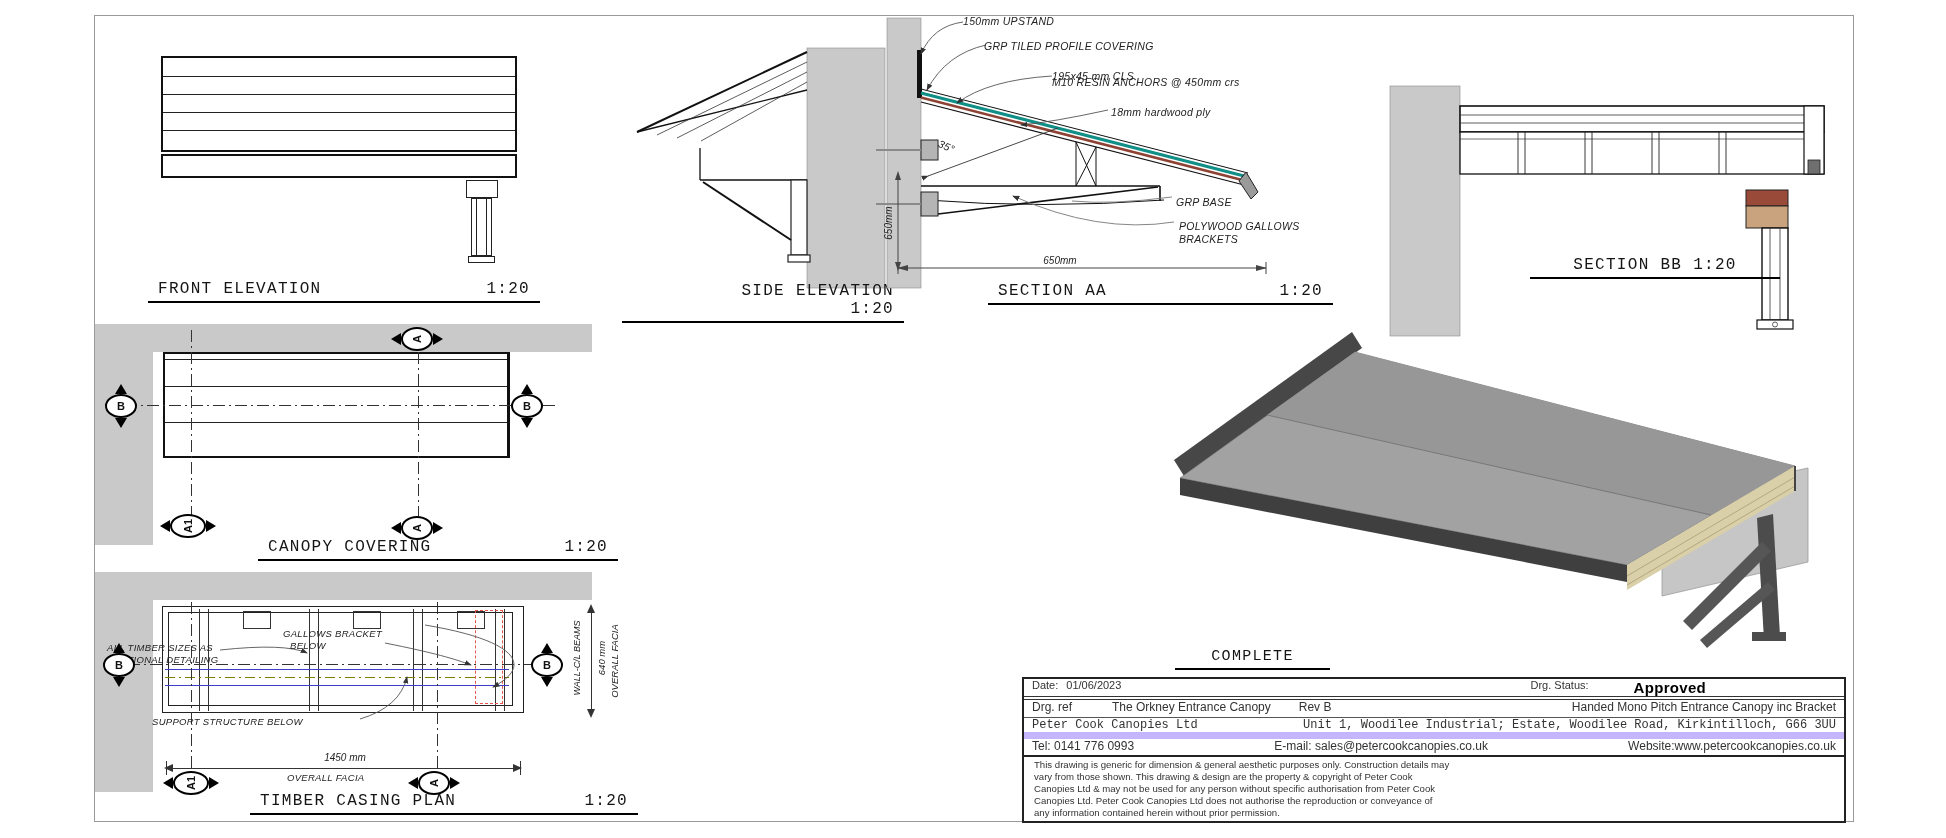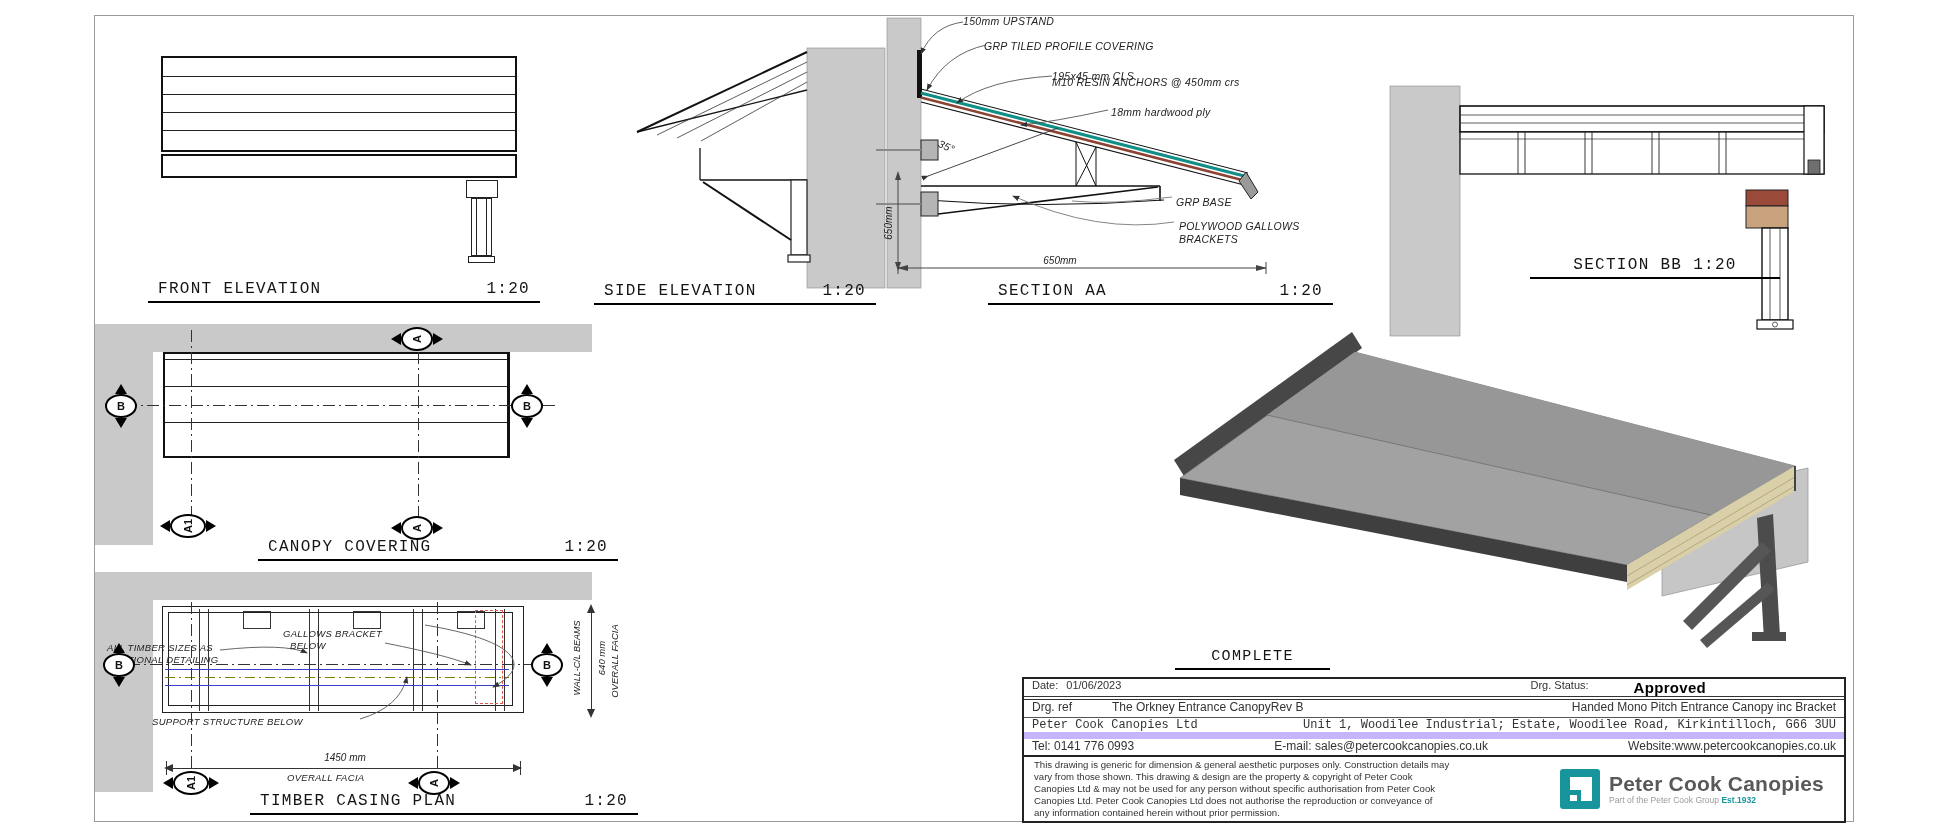--- a/index.html
+++ b/index.html
@@ -93,21 +93,21 @@
     <line x1="22" y1="92" x2="192" y2="50" stroke="#111" stroke-width="1.3"></line>
     <line x1="42" y1="95" x2="192" y2="22" stroke="#333" stroke-width="0.8"></line>
     <line x1="62" y1="98" x2="192" y2="32" stroke="#333" stroke-width="0.8"></line>
     <line x1="86" y1="101" x2="192" y2="42" stroke="#333" stroke-width="0.8"></line>
     <line x1="85" y1="108" x2="85" y2="140" stroke="#111" stroke-width="1.3"></line>
     <line x1="85" y1="140" x2="192" y2="140" stroke="#111" stroke-width="1.6"></line>
     <rect x="176" y="140" width="16" height="75" fill="#fff" stroke="#222" stroke-width="1.2"></rect>
     <line x1="88" y1="142" x2="176" y2="200" stroke="#111" stroke-width="2"></line>
     <rect x="173" y="215" width="22" height="7" fill="#fff" stroke="#222" stroke-width="1.2"></rect>
   </svg>
-  <div class="vtitle" style="left:594px;top:282px;width:262px;">
+  <div class="vtitle" style="left:622px;top:282px;width:262px;flex-direction:column;">
     <span>SIDE ELEVATION</span>
     <span>1:20</span>
   </div>
 
   <svg class="abs" style="left:858px;top:16px;" width="430" height="275" viewBox="0 0 430 275">
     <rect x="29" y="2" width="34" height="270" fill="#c9c9c9" stroke="#8a8a8a" stroke-width="0.6"></rect>
     <rect x="59" y="34" width="5" height="48" fill="#111"></rect>
     <line x1="63" y1="73" x2="390" y2="157" stroke="#111" stroke-width="1"></line>
     <line x1="63" y1="77" x2="390" y2="161" stroke="#0f8f86" stroke-width="3"></line>
     <line x1="63" y1="81.5" x2="390" y2="165.5" stroke="#8d4233" stroke-width="2.5"></line>
@@ -310,49 +310,35 @@
   <div class="tblock">
     <div class="tb-row tb-r1">
       <span>Date:</span>
       <span style="margin-left:8px;">01/06/2023</span>
       <span style="margin-left:auto;">Drg. Status:</span>
       <span class="status-val" style="margin-left:45px;margin-right:130px;">Approved</span>
     </div>
     <div class="tb-row tb-r2">
       <span>Drg. ref</span>
       <span style="margin-left:40px;">The Orkney Entrance Canopy</span>
-      <span style="">Rev B</span>
+      <span style="margin-left:28px;">Rev B</span>
       <span style="margin-left:auto;padding-left:46px;">Handed Mono Pitch Entrance Canopy inc Bracket</span>
     </div>
     <div class="tb-row tb-r3">
       <span>Peter Cook Canopies Ltd</span>
       <span style="margin-left:auto;">Unit 1, Woodilee Industrial; Estate, Woodilee Road, Kirkintilloch, G66 3UU</span>
     </div>
     <div class="tb-row tb-r4" style="justify-content:space-between;">
       <span>Tel: 0141 776 0993</span>
       <span>E-mail: sales@petercookcanopies.co.uk</span>
       <span>Website:www.petercookcanopies.co.uk</span>
     </div>
     <div class="tb-row tb-r5">
       <div class="disclaimer">
         <div>This drawing is generic for dimension &amp; general aesthetic purposes only. Construction details may</div>
         <div>vary from those shown.  This drawing &amp; design are the property &amp; copyright of Peter Cook</div>
         <div>Canopies Ltd &amp; may not be used for any person without specific authorisation from Peter Cook</div>
         <div>Canopies Ltd.  Peter Cook Canopies Ltd does not authorise the reproduction or conveyance of</div>
         <div>any information contained herein without prior permission.</div>
       </div>
-      <div class="logo">
-        <svg width="40" height="40" viewBox="0 0 40 40">
-          <rect x="0" y="0" width="40" height="40" rx="3" fill="#17949c"></rect>
-          <path d="M10 8 H32 V32 H21 V21 H10 Z" fill="#ffffff"></path>
-          <rect x="10" y="26" width="7" height="6" fill="#ffffff"></rect>
-        </svg>
-        <div>
-          <div class="logo-name">Peter Cook Canopies</div>
-          <div class="logo-sub">
-            <span>Part of the Peter Cook Group</span>
-            <span class="logo-est">Est.1932</span>
-          </div>
-        </div>
-      </div>
     </div>
   </div>
 </div>
 
 </body></html>

